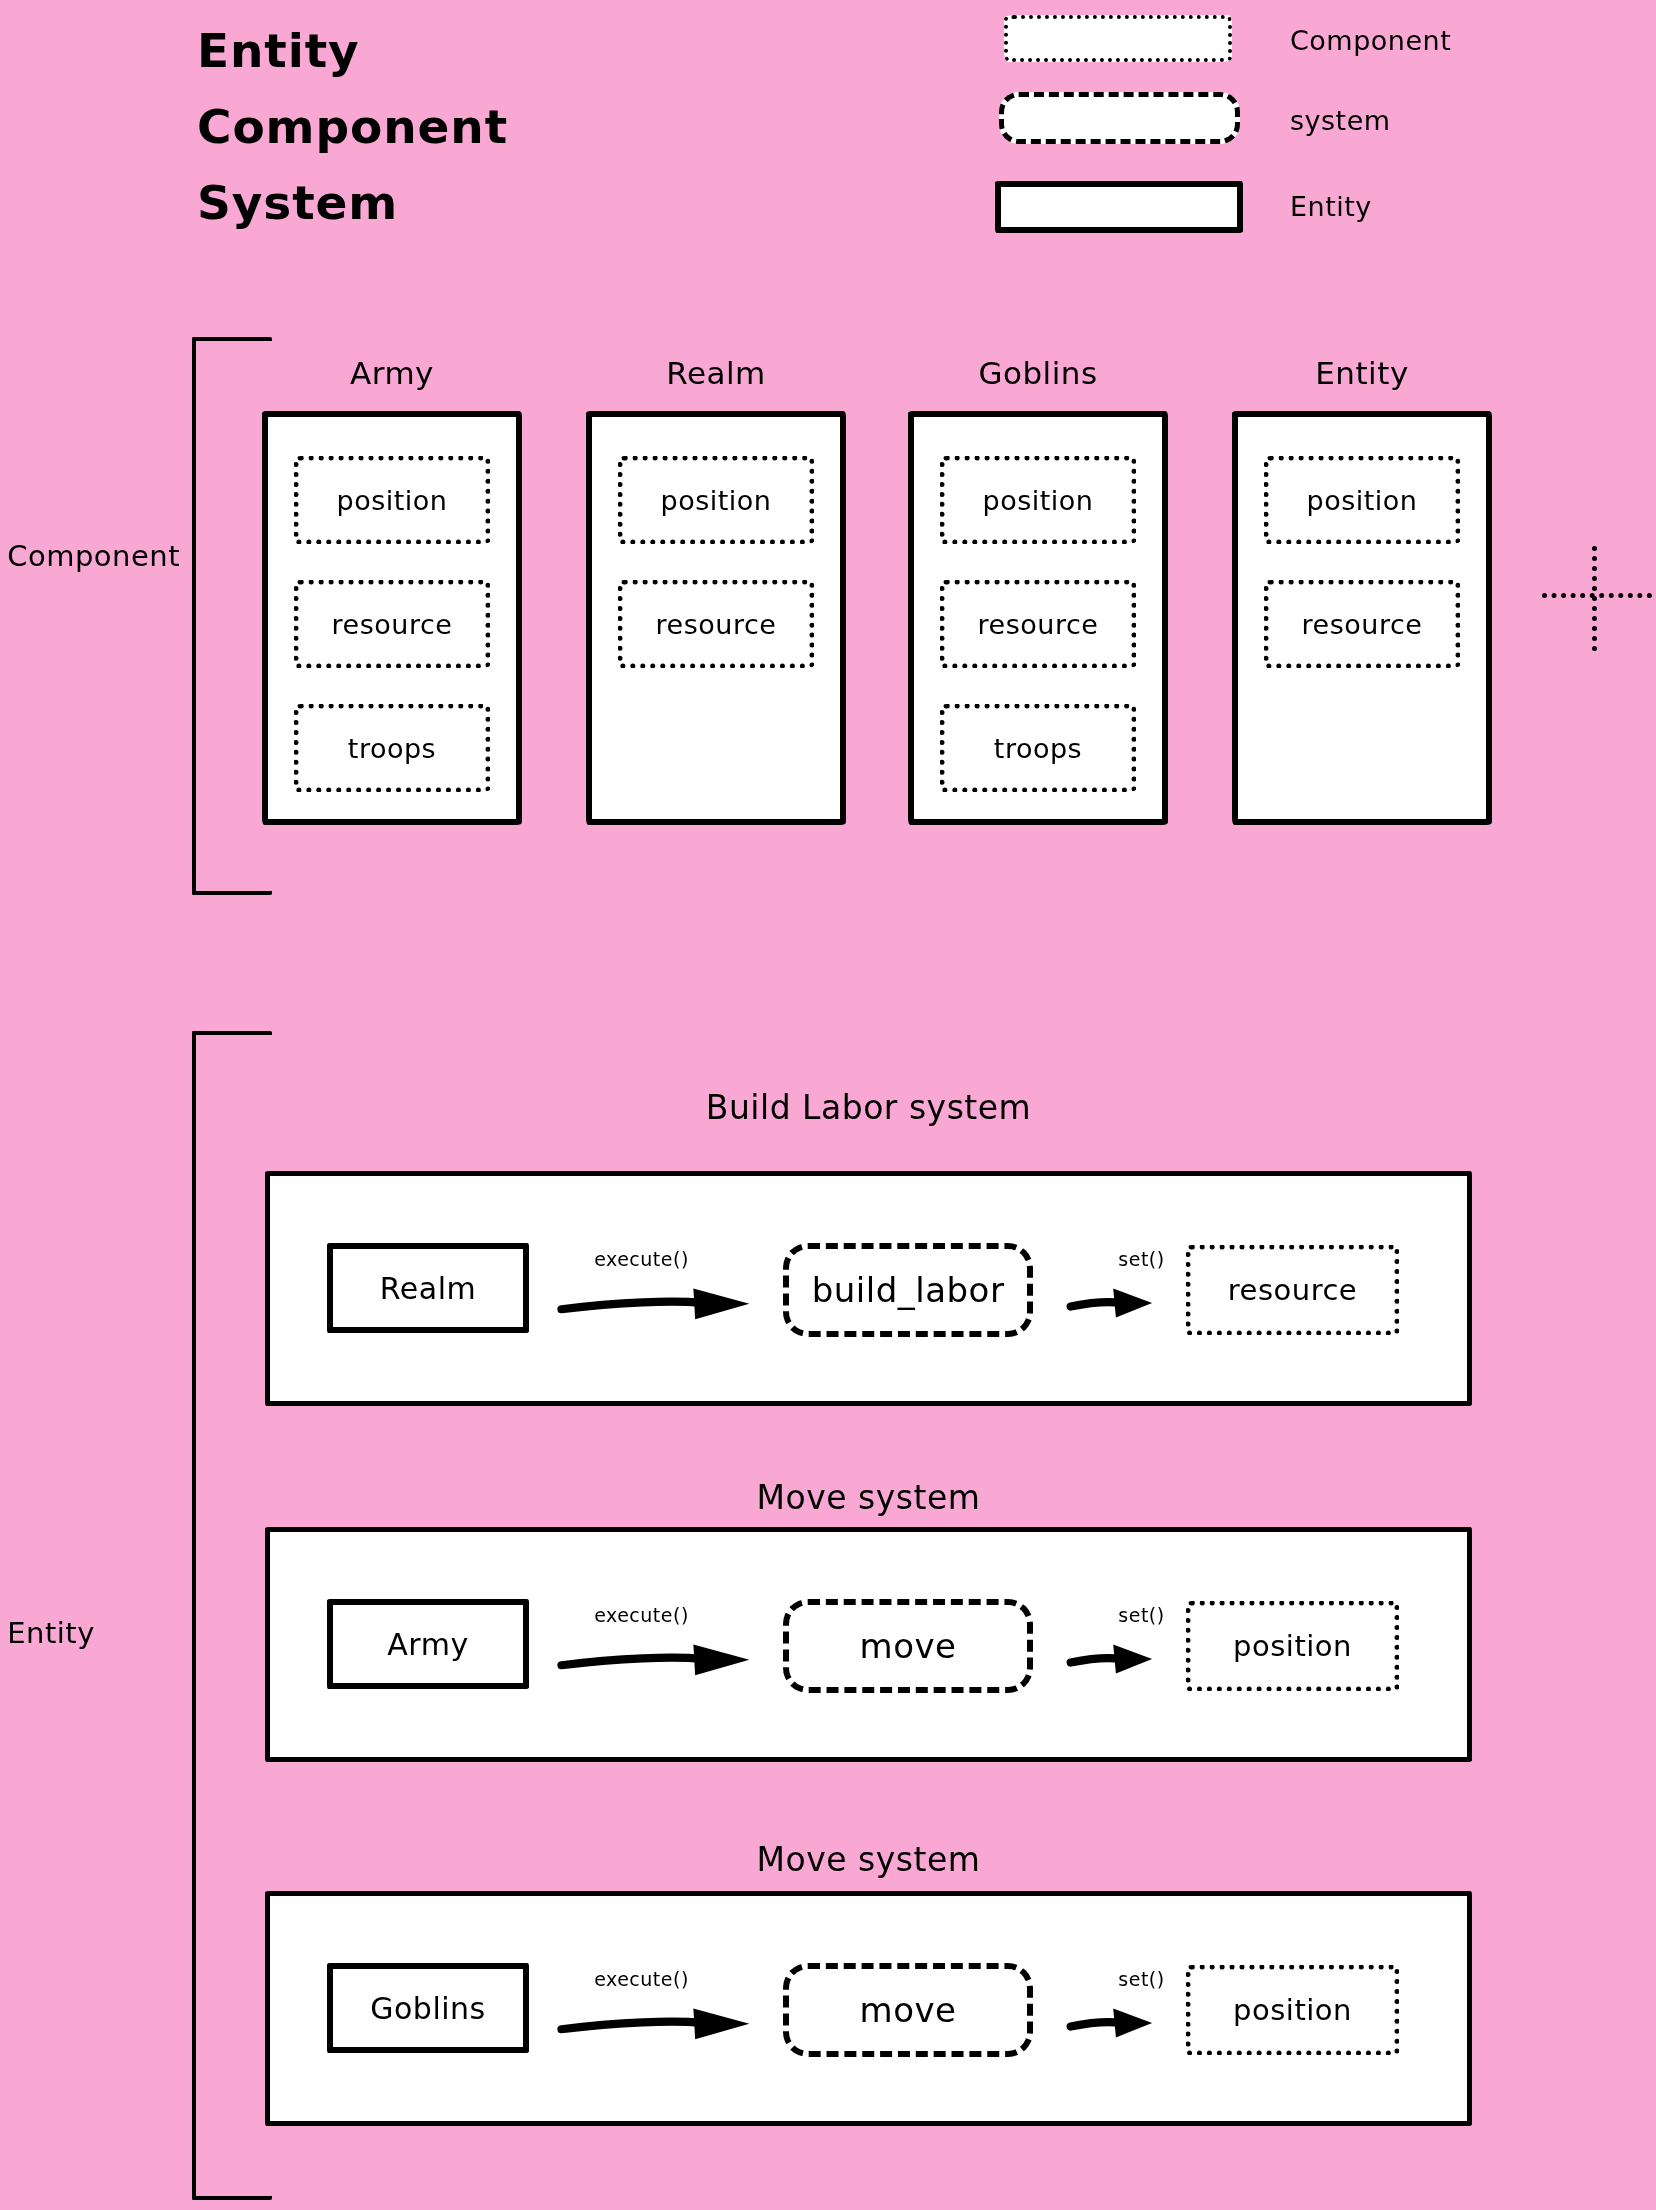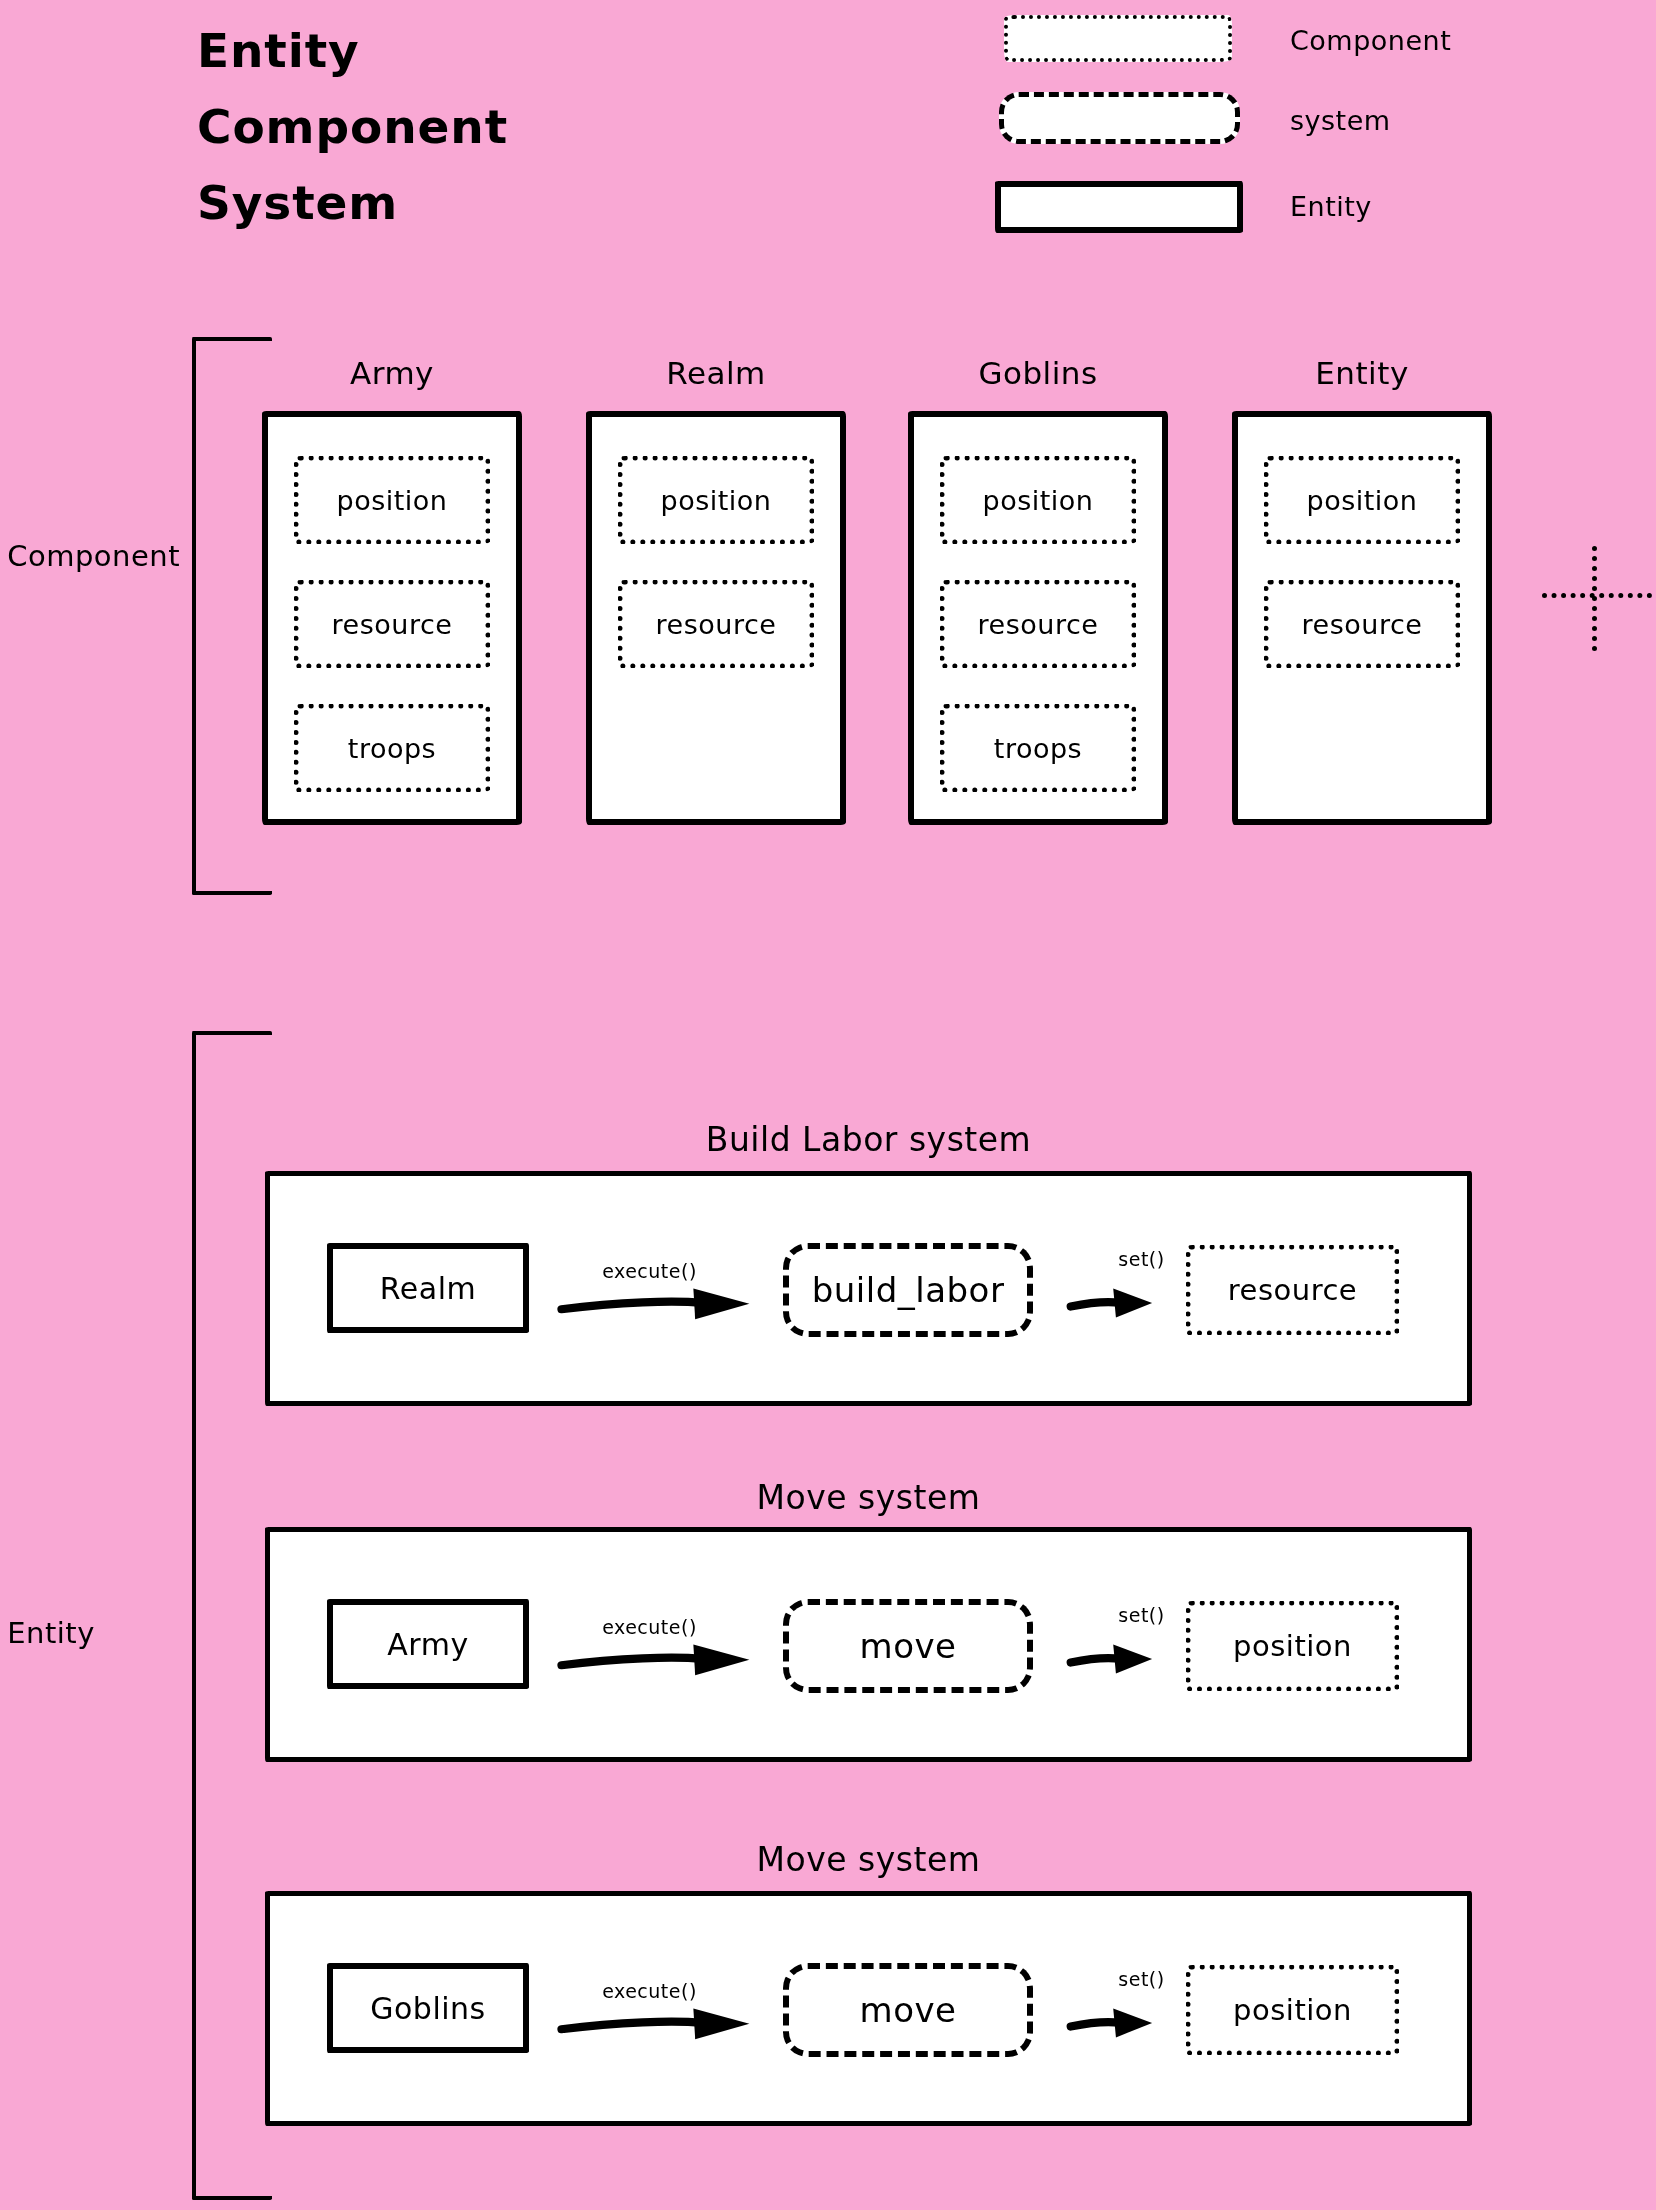--- a/index.html
+++ b/index.html
@@ -98,21 +98,21 @@
     position: absolute; left: 57px; top: 67px; width: 202px; height: 90px;
     border: 6.3px solid #000;
     border-radius: 2.7px 1.8px 3.6px 1.8px / 1.8px 2.7px 1.8px 3.6px;
     display: flex; align-items: center; justify-content: center;
     font-size: 30px; letter-spacing: 0.5px;
   }
   .call-label {
     position: absolute; top: 72px; font-size: 19px; text-align: center;
     letter-spacing: 0.5px;
   }
-  .call-execute { left: 289px; width: 181px; margin-top: 12px; }
+  .call-execute { left: 281px; width: 181px; }
   .call-set { left: 829px; width: 85px; }
   .arrow-svg { position: absolute; }
   .arrow-long { left: 286px; top: 105px; }
   .arrow-short { left: 796px; top: 107px; }
   .row-system-box {
     position: absolute; left: 513px; top: 67px; width: 250px; height: 94px;
     border: 6.3px dashed #000;
     border-radius: 25px;
     display: flex; align-items: center; justify-content: center;
     font-size: 34px; letter-spacing: 0.5px;
@@ -186,21 +186,21 @@
 
   <div class="plus-icon">
     <div class="plus-h"></div>
     <div class="plus-v"></div>
   </div>
 
   <div class="bracket" style="left:192px; top:1031px; height:1169px;"></div>
   <div class="section-label" style="top:1616px;">Entity</div>
 
   <div>
-    <div class="row-title" style="top:1088px;margin-top:32px;">Build Labor system</div>
+    <div class="row-title" style="top:1088px;">Build Labor system</div>
     <div class="row-box" style="top:1171px;">
       <div class="row-entity-box">Realm</div>
       <div class="call-label call-execute">execute()</div>
       <svg class="arrow-svg arrow-long" width="197" height="42" viewBox="0 0 218 46">
         <path d="M6 31 C 70 23, 130 21, 162 24" stroke="#000" stroke-width="9" fill="none" stroke-linecap="round"></path>
         <polygon points="152,8 214,25 154,42" fill="#000"></polygon>
       </svg>
       <div class="row-system-box">build_labor</div>
       <div class="call-label call-set">set()</div>
       <svg class="arrow-svg arrow-short" width="89" height="38" viewBox="0 0 98 42">

